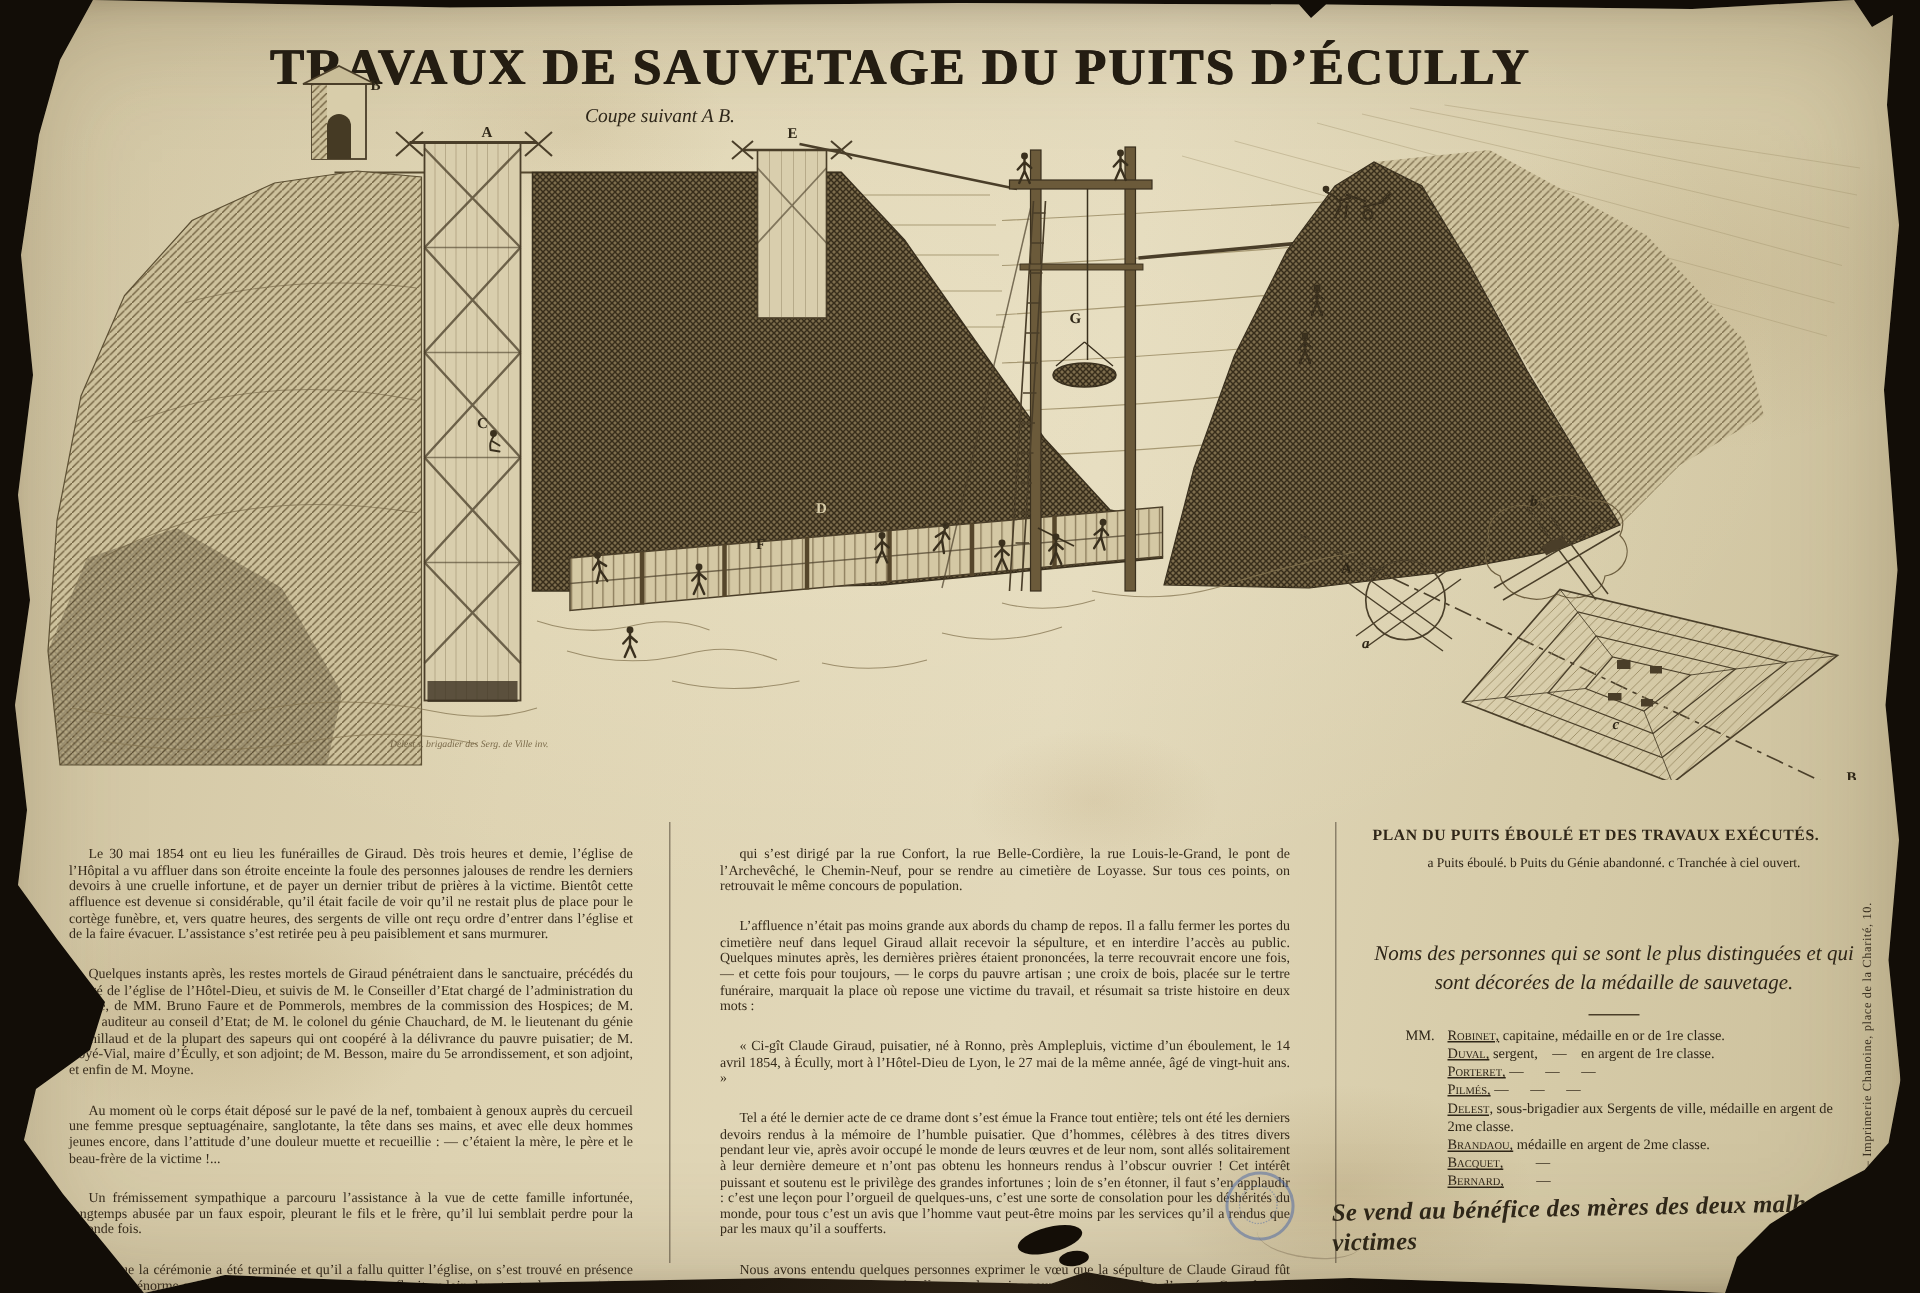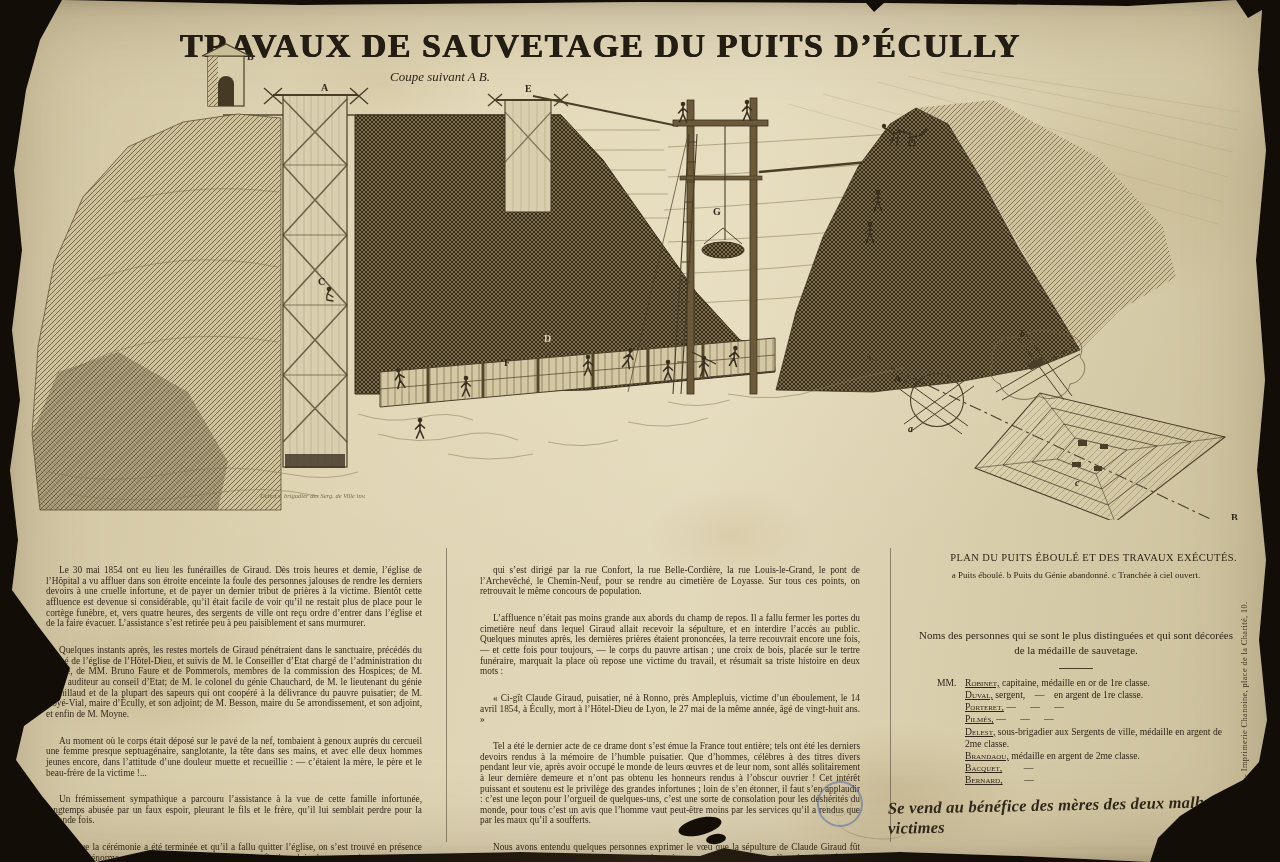--- a/index.html
+++ b/index.html
@@ -28,23 +28,23 @@
   #subtitle{left:330px;top:69px;width:220px;text-align:center;font-style:italic;font-size:13px;color:#2e2619;}
   #caption{left:30px;top:518px;width:1000px;font-size:8.3px;font-weight:700;letter-spacing:-.1px;
     white-space:nowrap;color:#2e2619;}
   .col{top:549px;font-size:9.3px;line-height:10.65px;text-align:justify;color:#34291a;}
   .col p{margin:16px;text-indent:13px;}
   #colL{left:30px;width:408px;}
   #colM{left:464px;width:412px;}
   #attrib{text-align:right;font-size:8px;font-variant:small-caps;padding-right:36px;}
   .vrule{top:548px;width:1px;height:294px;background:rgba(60,50,35,.5);}
   #panelR{left:915px;top:552px;width:322px;color:#2f2618;}
-  #planTitle{font-weight:400;font-size:10.5px;text-align:right;letter-spacing:.4px;}
+  #planTitle{font-weight:700;font-size:10.5px;text-align:left;letter-spacing:.4px;}
   #planKey{font-size:9px;text-align:center;margin-top:7px;}
-  #medalHead{font-size:11px;line-height:1.35;text-align:center;margin-top:48px;}
+  #medalHead{font-style:italic;font-size:14px;line-height:1.35;text-align:center;margin-top:48px;}
   .mini-rule{width:34px;border-top:1px solid #4a3e29;margin:10px auto 8px auto;}
   #medals{position:relative;padding-left:50px;font-size:9.6px;line-height:12.2px;margin-top:4px;}
   #mm{position:absolute;left:22px;top:0;font-variant:small-caps;}
   .nm{font-variant:small-caps;text-decoration:underline;}
   #imprint{left:1240px;top:806px;width:268px;font-size:8.3px;letter-spacing:.4px;color:#3a3020;
     transform:rotate(-90deg);transform-origin:0 0;}
   #footer{left:888px;top:795px;width:392px;font-style:italic;font-weight:600;font-size:16.5px;
     color:#2f2718;transform:rotate(-1.1deg);letter-spacing:.2px;}
   #stamp{left:817px;top:781px;width:42px;height:42px;border:2px solid rgba(70,100,165,.5);
     border-radius:50%;transform:rotate(-8deg);}

